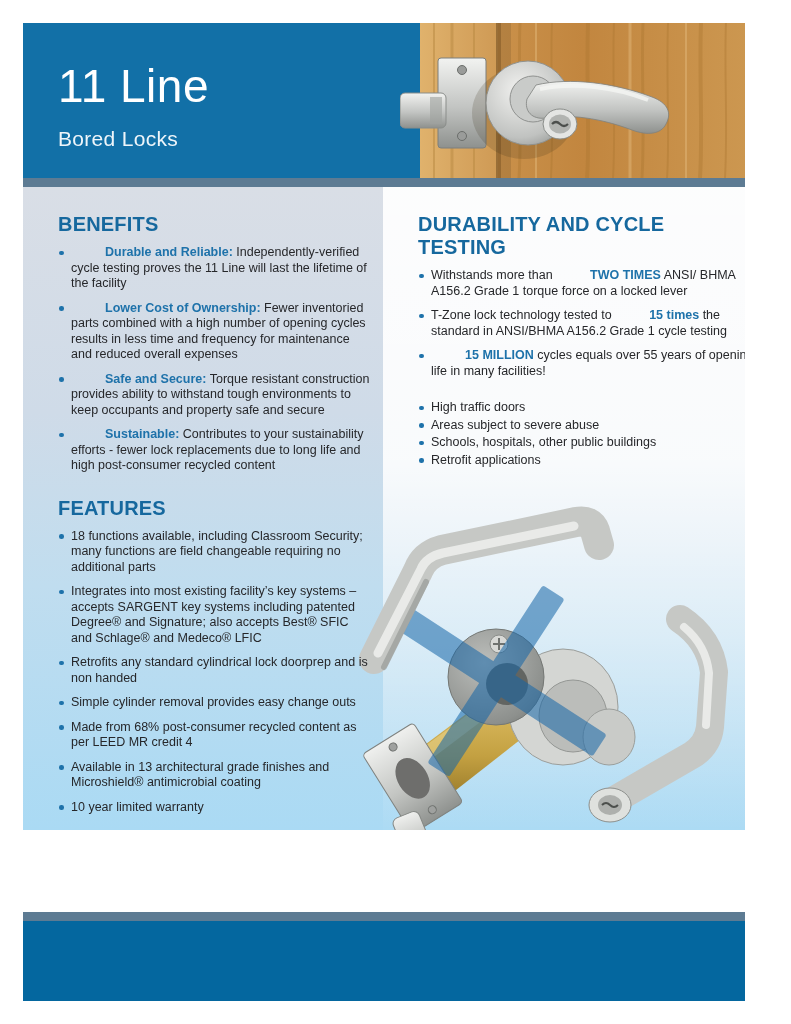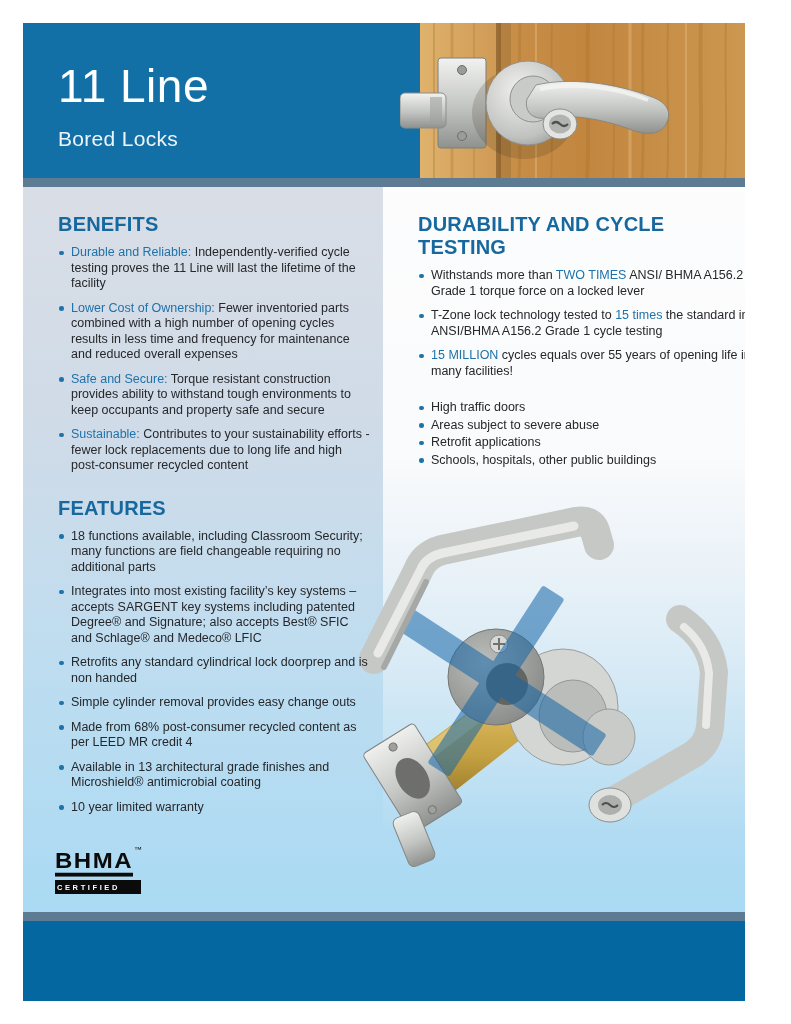--- a/index.html
+++ b/index.html
@@ -25,21 +25,21 @@
 
   .band-sep {
     position: absolute; left: 23px; width: 722px; height: 9px;
     background: #5d7b93;
   }
   .band-sep.top { top: 178px; }
   .band-sep.bottom { top: 912px; }
 
   
   .content-area {
-    position: absolute; left: 23px; top: 187px; width: 722px; height: 725px;
+    position: absolute; left: 23px; top: 187px; width: 722px; height: 643px;
     background: linear-gradient(to bottom, #d9dee6 0%, #cfdbe8 35%, #c0ddef 62%, #aadaf4 100%);
     overflow: hidden;
   }
   .right-panel {
     position: absolute; left: 360px; top: 0; width: 385px; height: 680px;
     background: linear-gradient(to bottom, rgba(255,255,255,0.93) 0%, rgba(255,255,255,0.88) 40%, rgba(255,255,255,0) 96%);
   }
   .col-left  { position: absolute; left: 35px;  top: 26px; width: 313px; }
   .col-right { position: absolute; left: 395px; top: 26px; width: 336px; }
 
@@ -50,21 +50,21 @@
   ul.bullets { list-style: none; margin: 0; padding: 0; }
   ul.bullets li {
     position: relative; padding-left: 13px; margin-bottom: 9px;
     font-size: 12.5px; line-height: 15.5px; color: #26272a;
   }
   ul.bullets li::before {
     content: ""; position: absolute; left: 1px; top: 5.5px;
     width: 4.5px; height: 4.5px; border-radius: 50%; background: #1e72aa;
   }
   ul.bullets.tight li { margin-bottom: 2px; }
-  .lead, .hl { font-weight: 400; color: #1e72aa; }
+  .lead, .hl { font-weight: 700; color: #1e72aa; margin-left: 34px; }
   .features-section { margin-top: 23px; }
   .applications-section { margin-top: 21px; }
 
   
   .lock-illustration { position: absolute; left: 335px; top: 300px; width: 430px; height: 390px; display: block; }
 
   
   .bhma { position: absolute; left: 32px; top: 662px; width: 90px; }
   .bhma-name {
     display: inline-block; position: relative;
@@ -252,22 +252,22 @@
           <li><span>Withstands more than </span><span class="hl">TWO TIMES</span><span> ANSI/ BHMA A156.2 Grade 1 torque force on a locked lever</span></li>
           <li><span>T-Zone lock technology tested to </span><span class="hl">15 times</span><span> the standard in ANSI/BHMA A156.2 Grade 1 cycle testing</span></li>
           <li><span></span><span class="hl">15 MILLION</span><span> cycles equals over 55 years of opening life in many facilities!</span></li>
         </ul>
       </div>
 
       <div class="applications-section">
         <ul class="bullets tight">
           <li>High traffic doors</li>
           <li>Areas subject to severe abuse</li>
+          <li>Schools, hospitals, other public buildings</li>
           <li>Retrofit applications</li>
-          <li>Schools, hospitals, other public buildings</li>
         </ul>
       </div>
     </div>
 
     <div class="bhma">
       <div class="bhma-name"><span>BHMA</span><span class="bhma-tm">™</span></div>
       <div class="bhma-bar">CERTIFIED</div>
     </div>
   </div>
 

